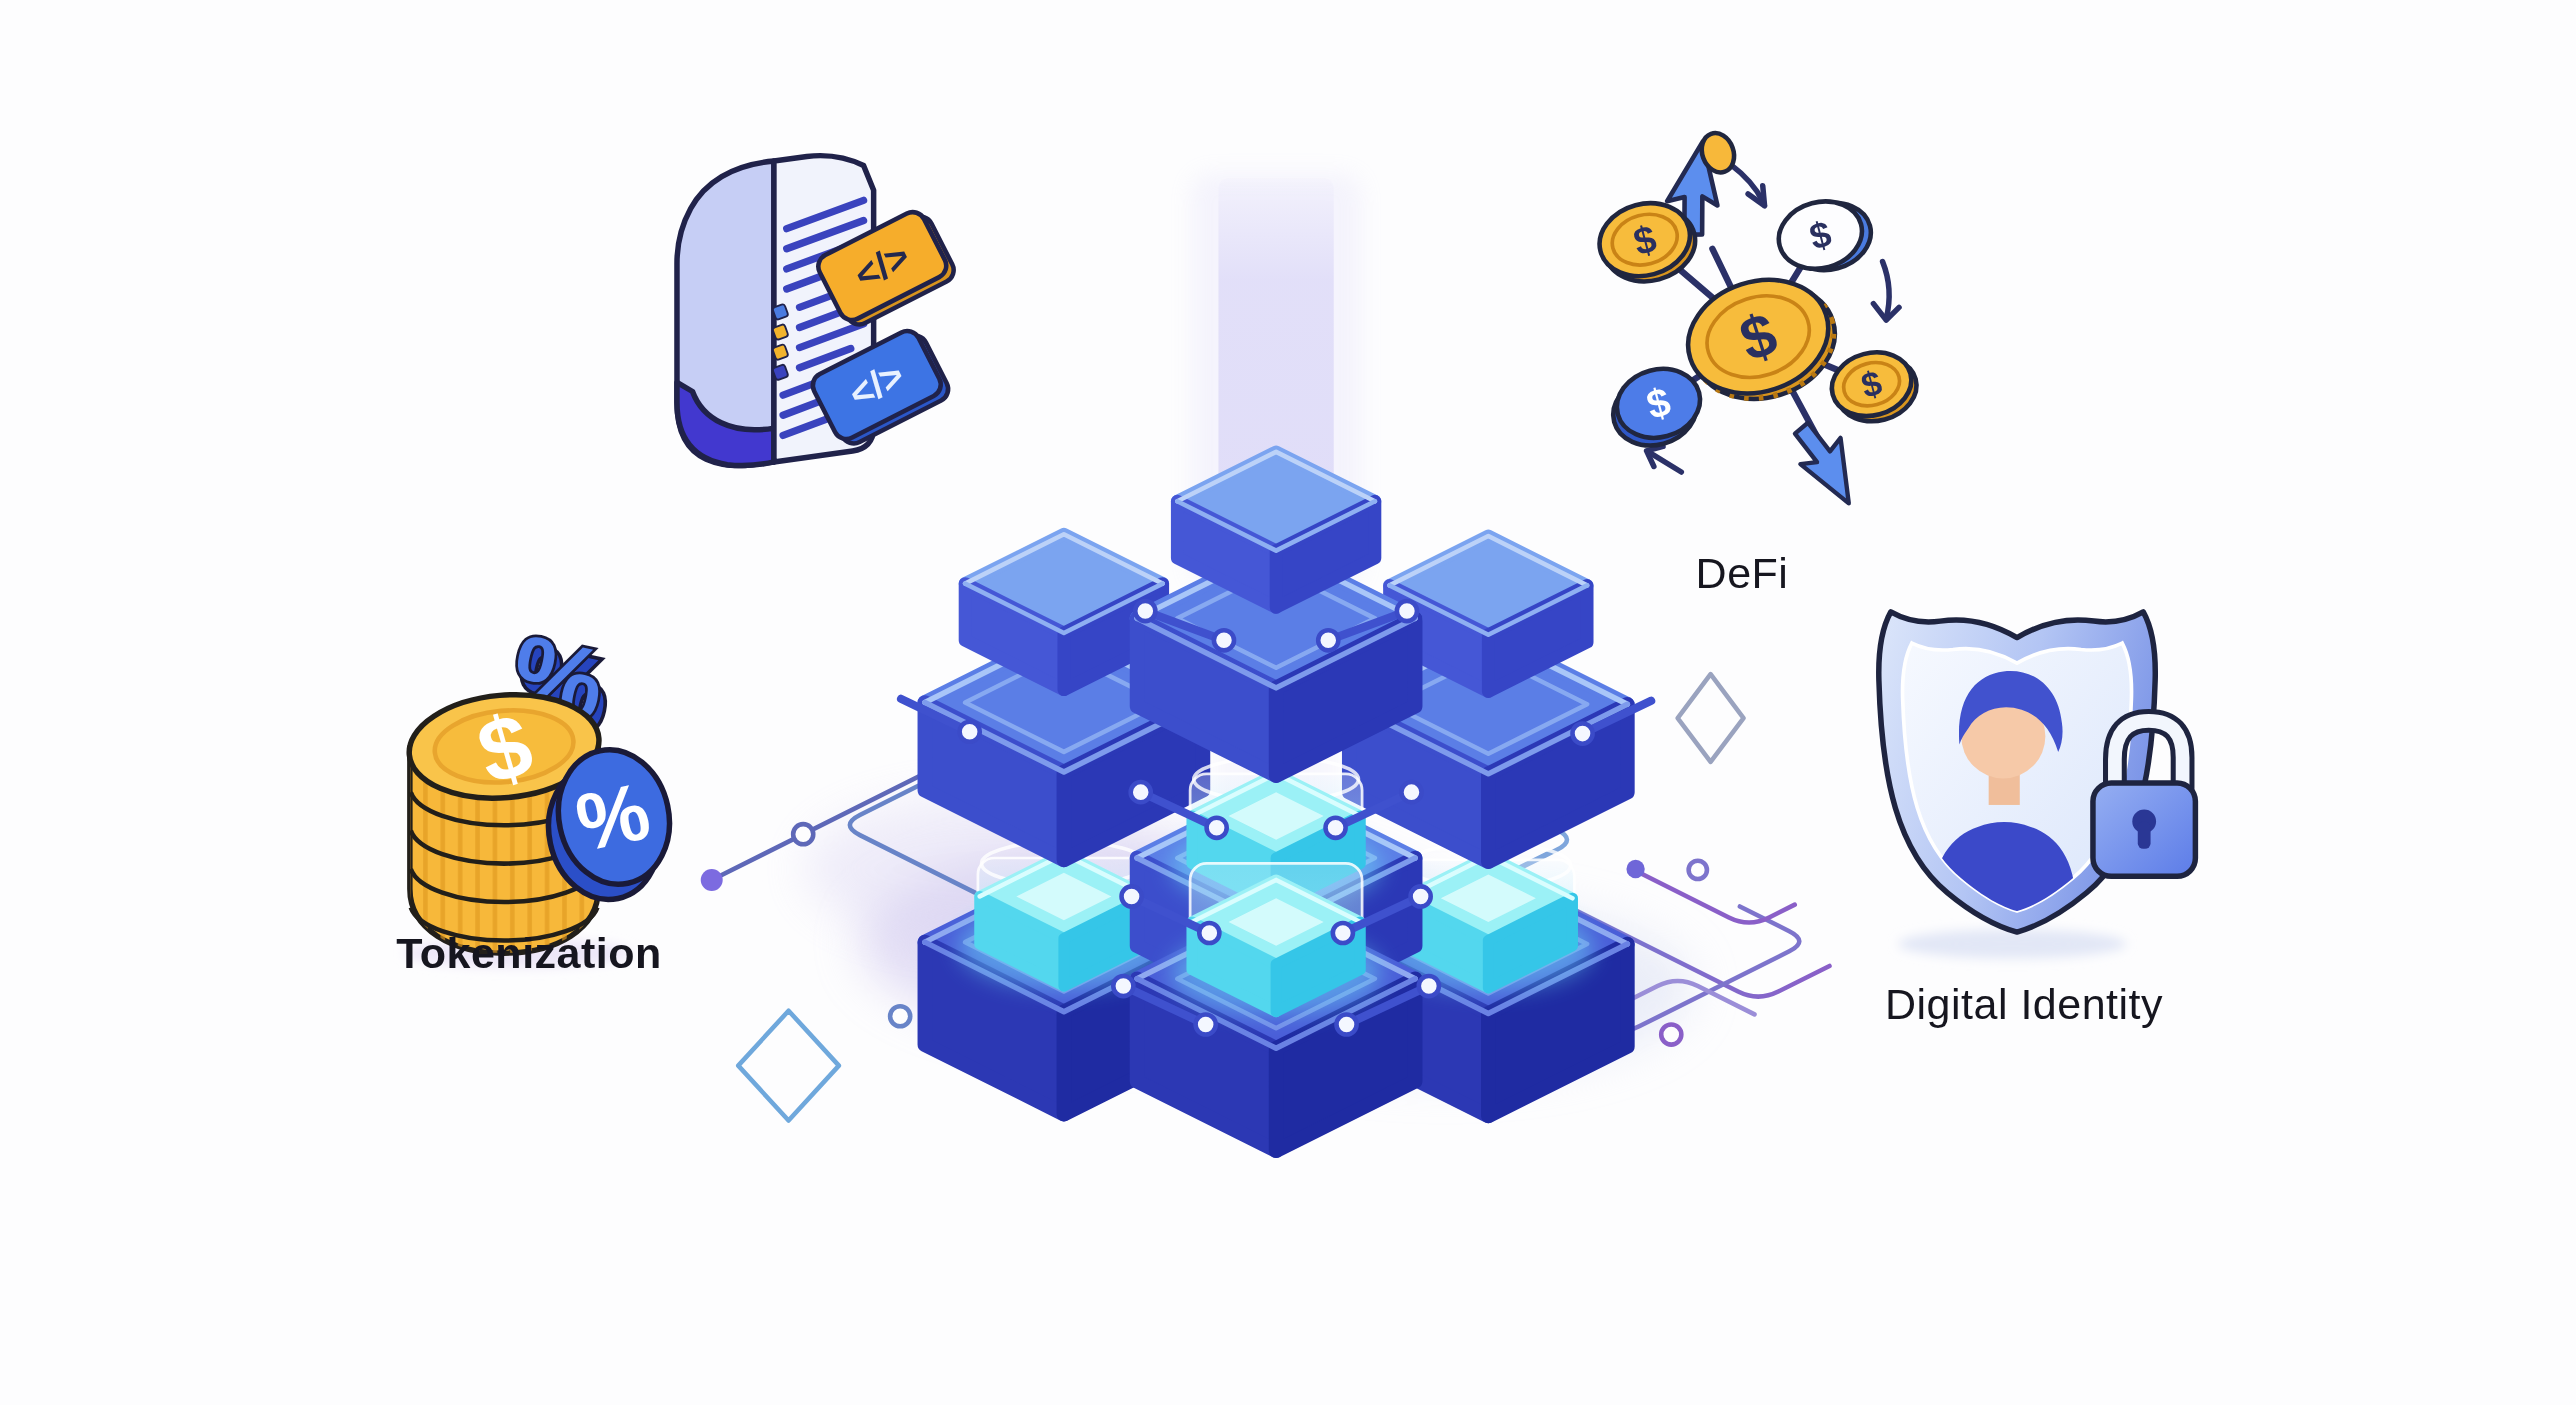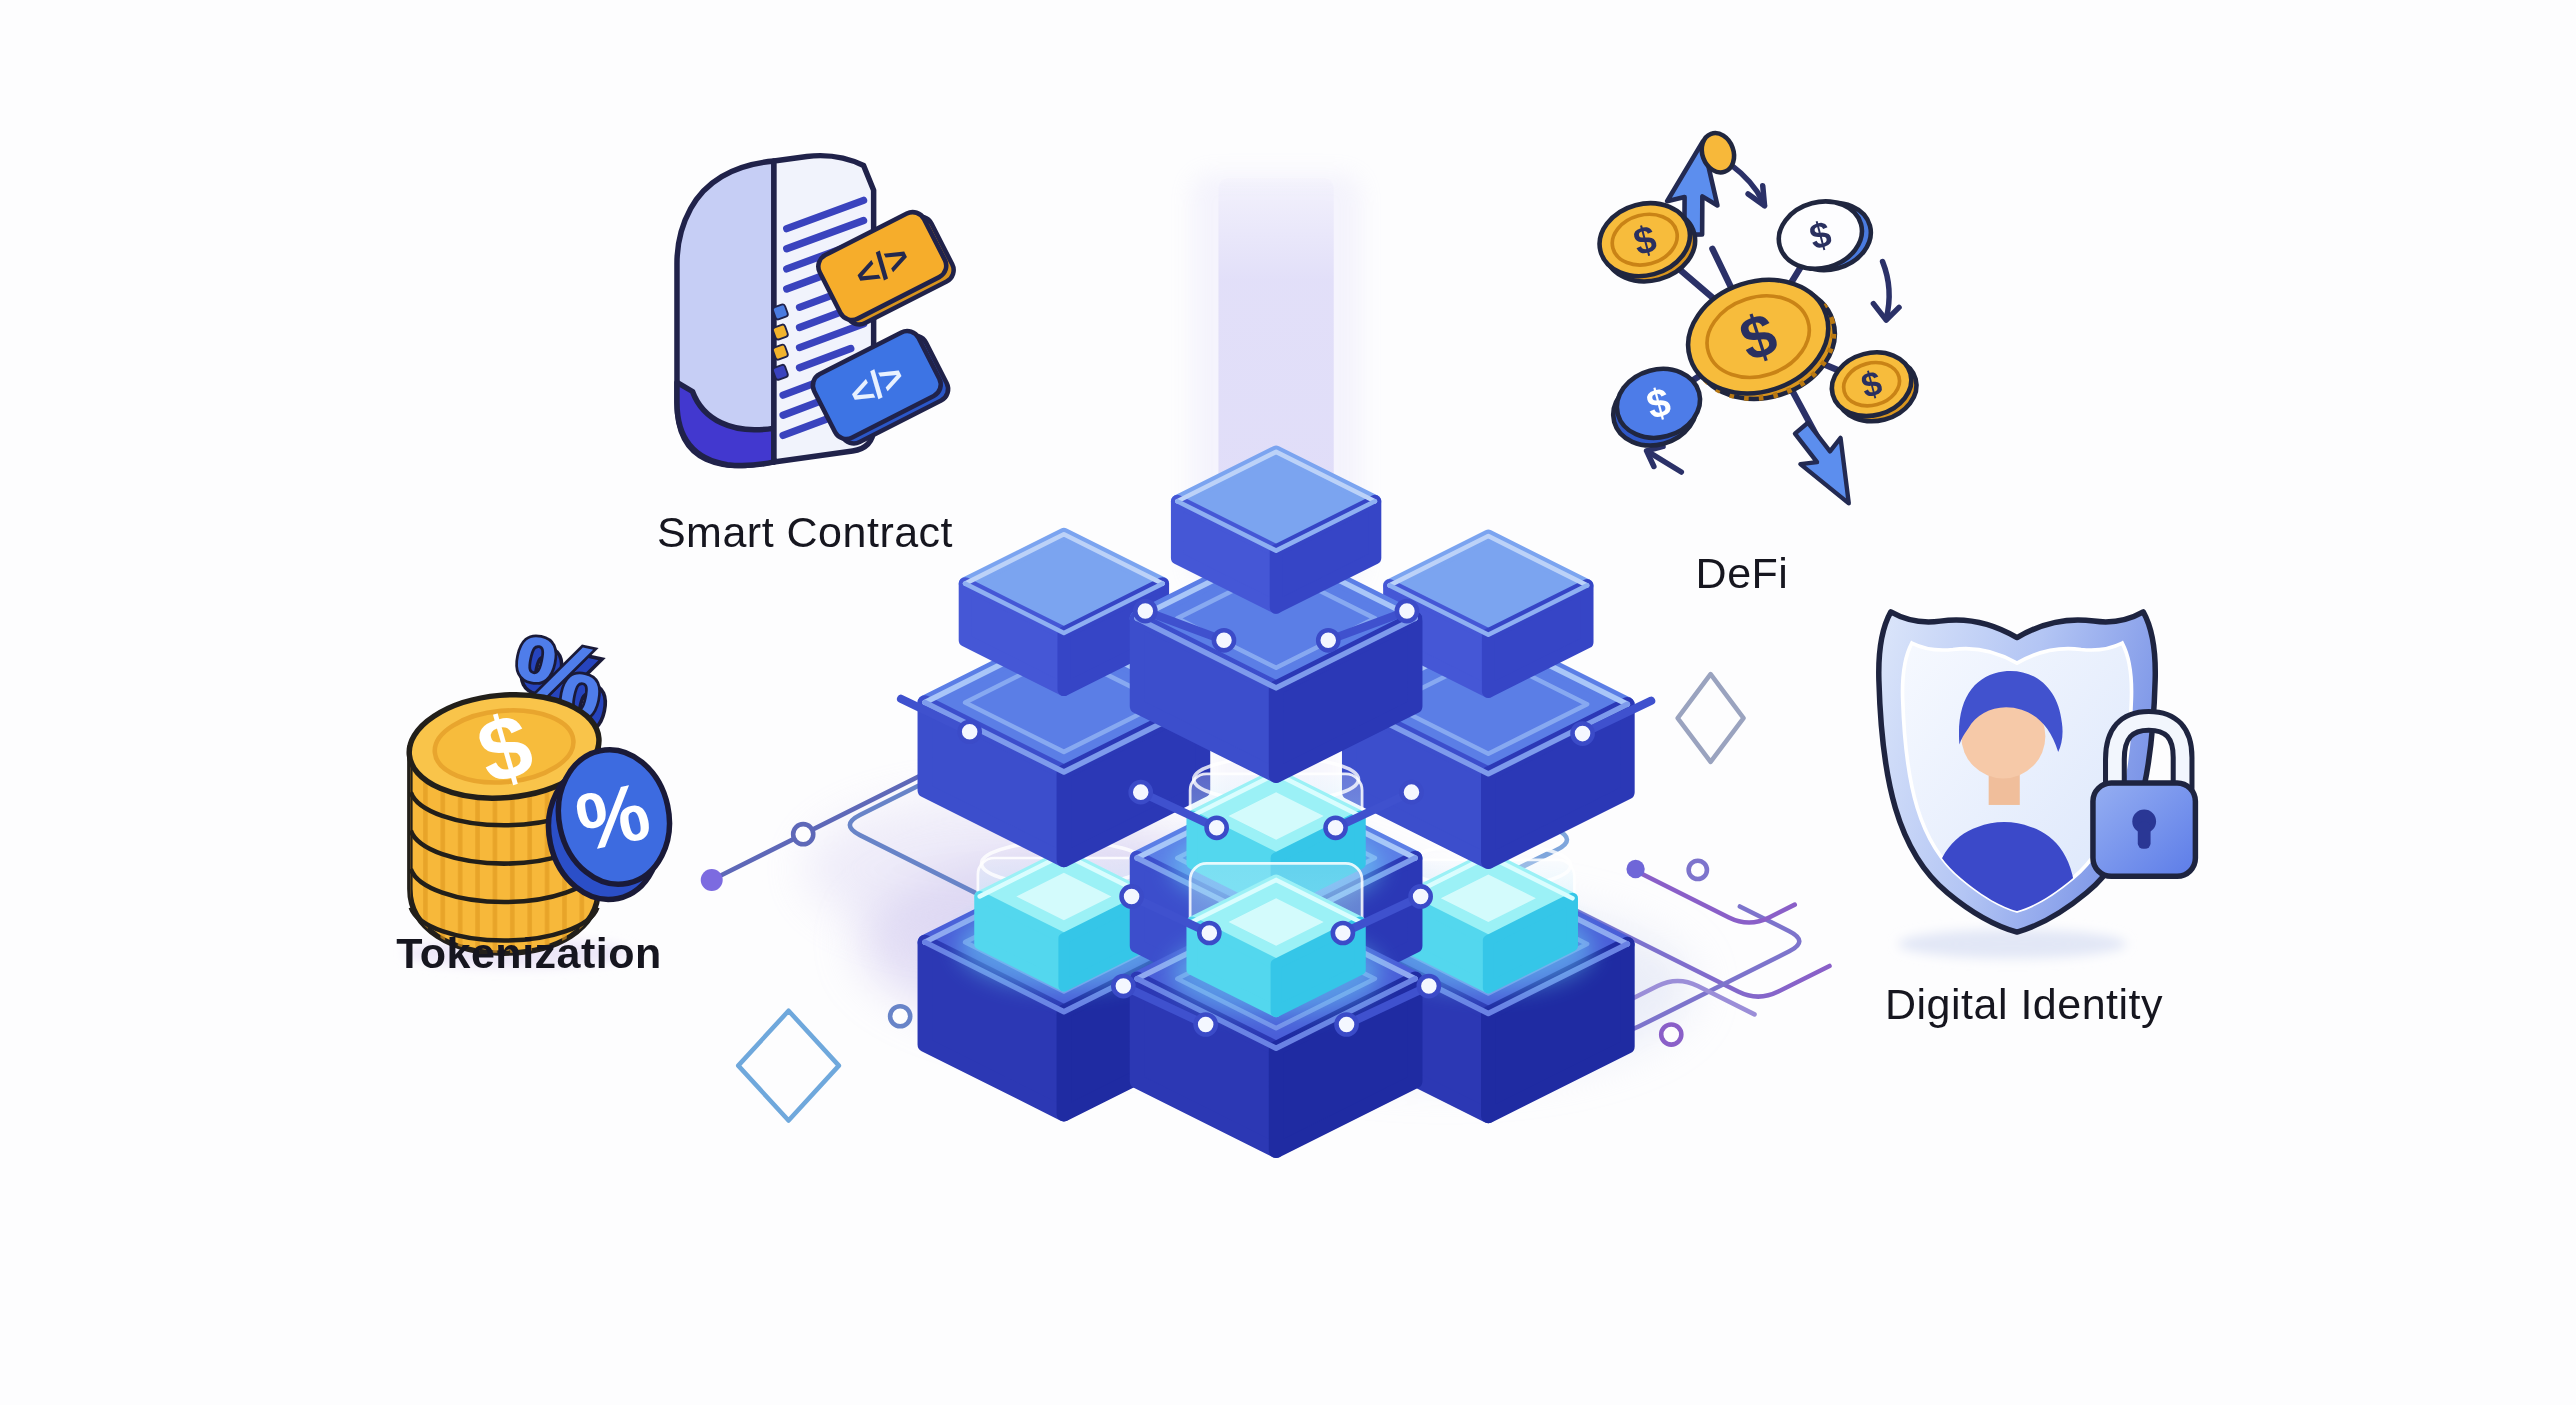--- a/index.html
+++ b/index.html
@@ -385,19 +385,18 @@
     <g>
       <path d="M 2312,862 L 2312,830 Q 2312,788 2349,788 Q 2386,788 2386,828 L 2386,862" fill="none" stroke="#1e2440" stroke-width="26" stroke-linecap="round"></path>
       <path d="M 2312,862 L 2312,830 Q 2312,788 2349,788 Q 2386,788 2386,828 L 2386,862" fill="none" stroke="#f2f6fd" stroke-width="15" stroke-linecap="round"></path>
       <rect x="2288" y="856" width="112" height="102" rx="20" fill="url(#lockGrad)" stroke="#1e2440" stroke-width="6"></rect>
       <circle cx="2344" cy="898" r="13" fill="#2a3795"></circle>
       <rect x="2337" y="898" width="14" height="30" rx="6" fill="#2a3795"></rect>
     </g>
   </g>
 </svg>
 
-<div class="label lbl-smart">Smart Contract</div>
 <div class="label lbl-defi">DeFi</div>
 <div class="label lbl-token">Tokenization</div>
 <div class="label lbl-identity">Digital Identity</div>
 
 </div>
 
 
 </body></html>

